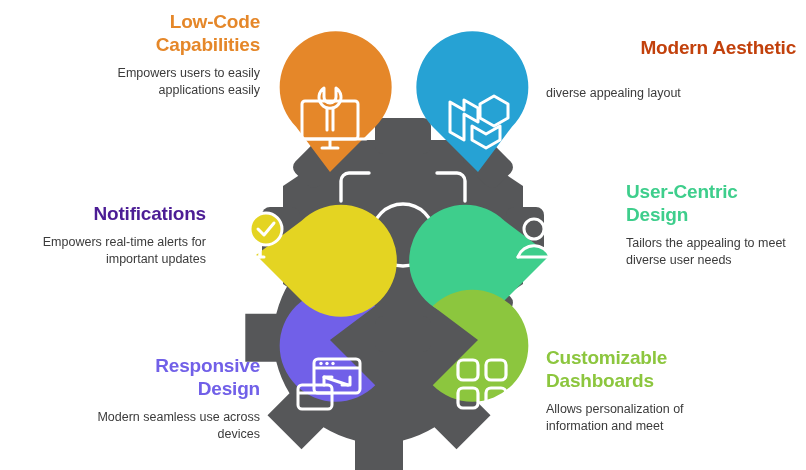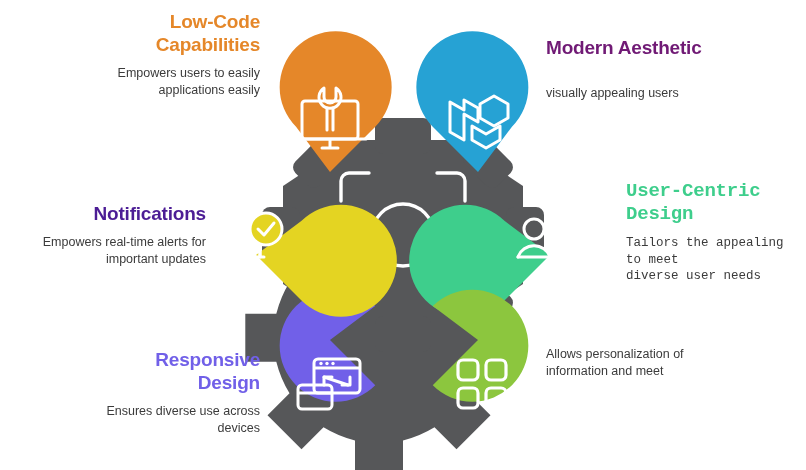--- a/index.html
+++ b/index.html
@@ -30,21 +30,21 @@
     font-size:12.5px;
     line-height:16.5px;
     color:#3b3b3b;
     margin:0;
   }
   .align-right{text-align:right;}
   .align-left{text-align:left;}
 
   #lbl-lowcode{left:28px;top:10px;width:232px;}
   #lbl-modern{left:546px;top:36px;width:250px;}
-  #lbl-usercentric{left:626px;top:180px;width:180px;font-family:Liberation Mono, monospace;}
+  #lbl-usercentric{left:626px;top:180px;width:180px;}
   #lbl-notifications{left:28px;top:202px;width:178px;}
   #lbl-responsive{left:28px;top:348px;width:232px;}
   #lbl-customizable{left:546px;top:346px;width:250px;}
 
   
   svg.scene{position:absolute;left:0;top:0;width:806px;height:470px;}
 </style>
 </head>
 <body>
 
@@ -190,54 +190,58 @@
       <span>Low-Code</span><br>
       <span>Capabilities</span>
     </div>
     <div class="desc">
       <span>Empowers users to easily</span><br>
       <span>applications easily</span>
     </div>
   </div>
 
   <div class="label align-left" id="lbl-modern">
-    <div class="title" style="color: #701a75;">
+    <div class="title" style="color: #c2410c; text-align: right;">
       <span>Modern Aesthetic</span>
     </div>
     <div class="desc">
       <br>
-      <span>visually appealing users</span>
+      <span>diverse appealing layout</span>
     </div>
   </div>
 
   <div class="label align-left" id="lbl-usercentric">
     <div class="title" style="color: rgb(62, 206, 140);">
       <span>User-Centric</span><br>
       <span>Design</span>
     </div>
     <div class="desc">
       <span>Tailors the appealing to meet</span><br>
       <span>diverse user needs</span>
     </div>
   </div>
 
   <div class="label align-left" id="lbl-customizable">
+    <div class="title" style="color: rgb(140, 198, 62);">
+      <span>Customizable</span><br>
+      <span>Dashboards</span>
+    </div>
     <div class="desc">
       <span>Allows personalization of</span><br>
       <span>information and meet</span>
     </div>
   </div>
 
   <div class="label align-right" id="lbl-responsive">
-    <div class="title" style="color: rgb(113, 96, 232);">
+    <div class="title" style="color: rgb(113, 96, 232); margin-top: 6px;">
       <span>Responsive</span><br>
       <span>Design</span>
     </div>
     <div class="desc">
-      <span>Ensures diverse use across</span><br>
+      <span>Modern seamless use across</span><br>
       <span>devices</span>
     </div>
   </div>
 
   <div class="label align-right" id="lbl-notifications">
     <div class="title" style="color: #4c1d95;">
       <span>Notifications</span>
     </div>
     <div class="desc">
       <span>Empowers real-time alerts for</span><br>

